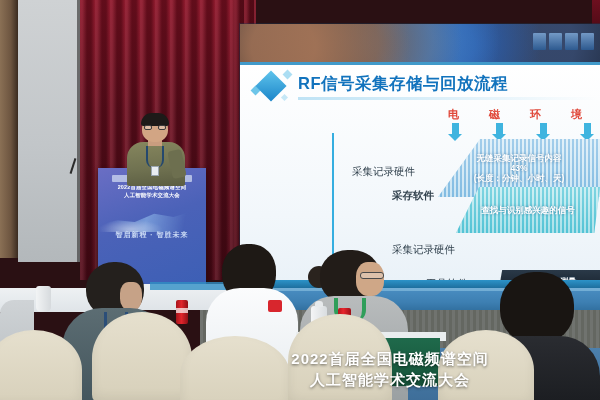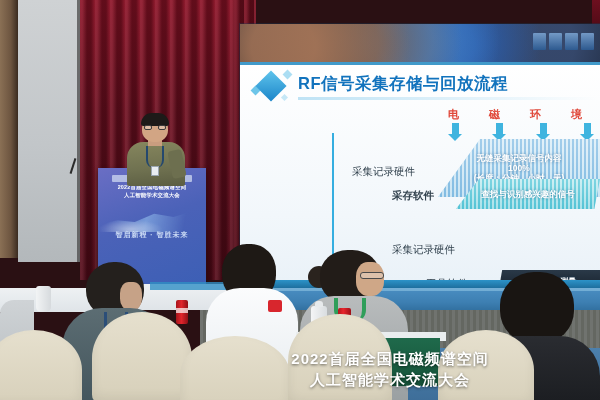--- a/index.html
+++ b/index.html
@@ -90,21 +90,21 @@
   
   .trap{position:absolute;color:#fff;text-align:center;overflow:hidden;
     font-size:8.5px;line-height:10px;font-weight:700;
     text-shadow:0 0 3px rgba(0,60,110,.55);display:flex;align-items:center;
     justify-content:center;padding:0 4px;}
   .trap.t1{left:198px;top:74px;width:162px;height:58px;
     clip-path:polygon(26% 0,100% 0,100% 100%,0 100%);
     background:
       repeating-linear-gradient(90deg,rgba(255,255,255,.55) 0 2px,rgba(110,170,220,.35) 2px 4px),
       linear-gradient(180deg,#bfe0f2,#8cc5e5);}
-  .trap.t2{left:216px;top:114px;width:144px;height:30px;
+  .trap.t2{left:216px;top:122px;width:144px;height:46px;
     clip-path:polygon(16% 0,100% 0,96% 100%,0 100%);
     background:
       repeating-linear-gradient(90deg,rgba(255,255,255,.5) 0 2px,rgba(80,195,215,.4) 2px 4px),
       linear-gradient(180deg,#9ee0e8,#56c3d4);}
   .trap.t3{left:242px;top:160px;width:108px;height:36px;
     clip-path:polygon(12% 0,94% 0,88% 100%,4% 100%);
     background:
       repeating-linear-gradient(90deg,rgba(255,255,255,.45) 0 2px,rgba(60,190,205,.45) 2px 4px),
       linear-gradient(180deg,#8ed9e3,#3fb9cc);}
   .trap.t4{left:258px;top:205px;width:104px;height:24px;border-radius:3px;
@@ -300,21 +300,21 @@
       <div class="em-arrows">
         <i></i>
           <i></i>
           <i></i>
           <i></i>
       </div>
 
       <div class="trap t1">
         <div>
           <span class="pct">无缝采集记录信号内容</span>
-          <span class="pct">100%</span>
+          <span class="pct">43%</span>
           <span class="pct">(长度：分钟、小时、天)</span>
         </div>
       </div>
       <div class="trap t2">
         <span>查找与识别感兴趣的信号</span>
       </div>
       <div class="trap t4">
         <span>分析/解调/测量</span>
       </div>
 

